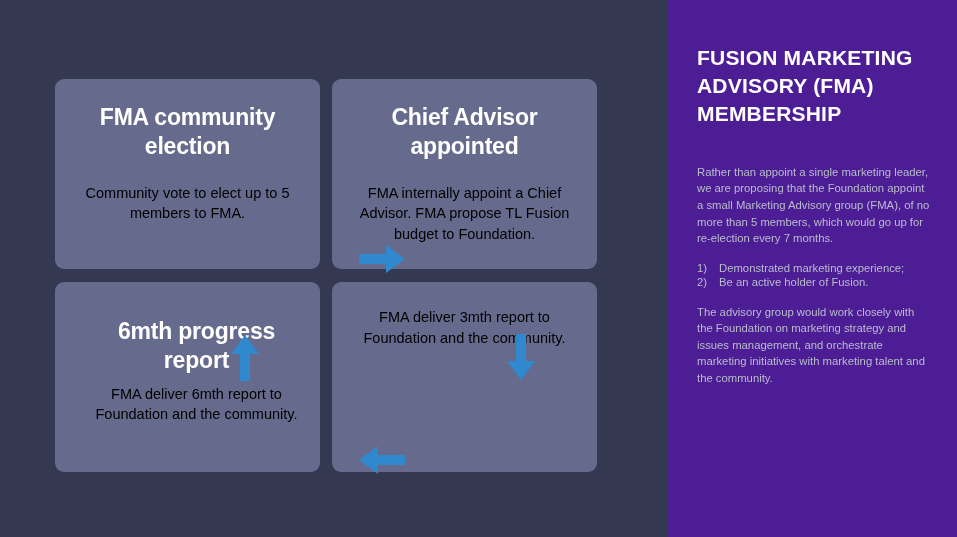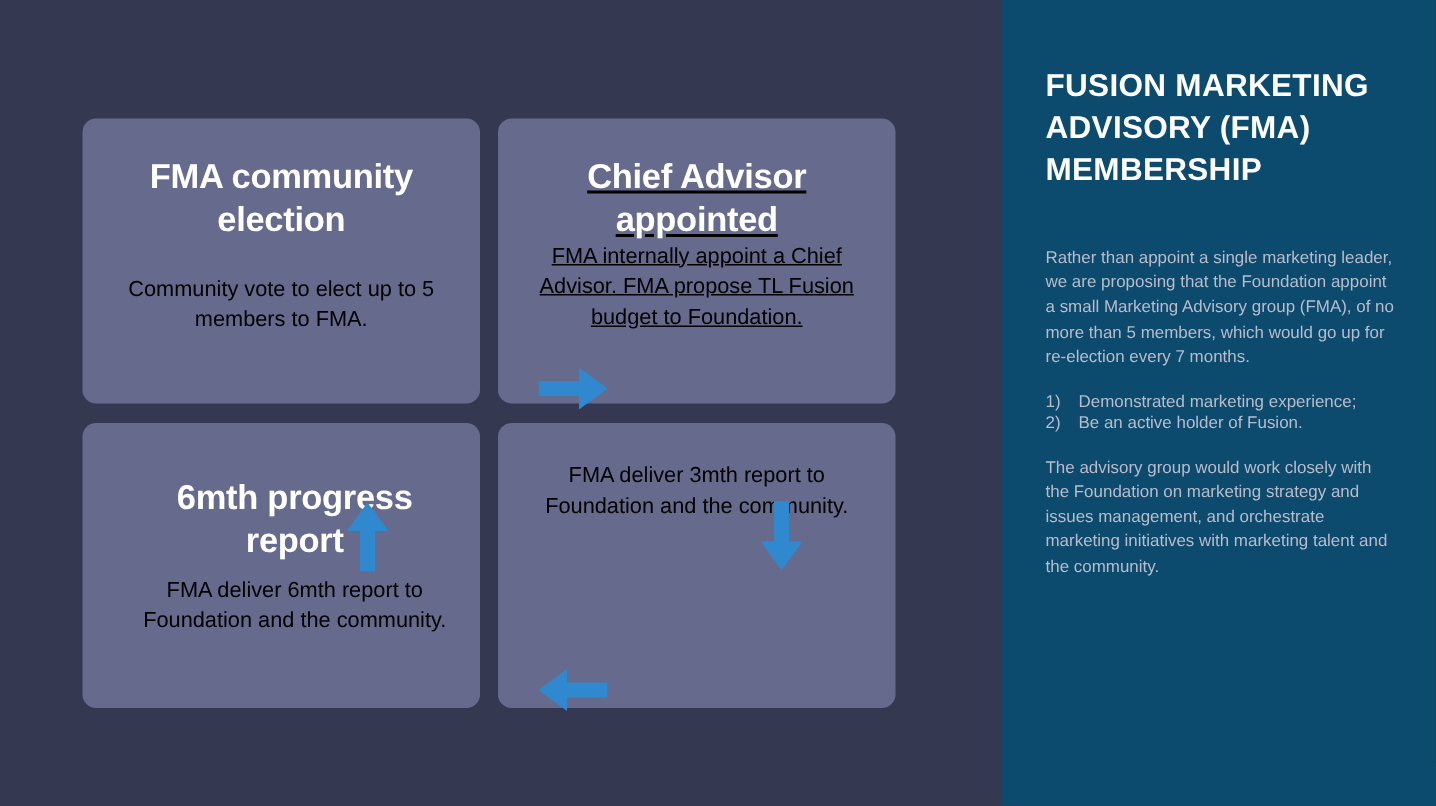--- a/index.html
+++ b/index.html
@@ -44,21 +44,21 @@
     background: #666b8d;
     border-radius: 9px;
     box-sizing: border-box;
     padding: 16px 18px 10px 18px;
     text-align: center;
     display: flex;
     flex-direction: column;
     align-items: center;
   }
   .card.c1 { left: 0px;   top: 0px; }
-  .card.c2 { left: 277px; top: 0px; text-decoration: underline; }
+  .card.c2 { left: 277px; top: 0px; }
   .card.c3 { left: 0px;   top: 203px; padding-left: 36px; }
   .card.c4 { left: 277px; top: 203px; }
 
   .card-title {
     color: #ffffff;
     font-size: 23px;
     font-weight: bold;
     line-height: 1.25;
     letter-spacing: -0.2px;
     margin: 0;
@@ -67,41 +67,41 @@
   .card-body {
     color: #000000;
     font-size: 14.5px;
     line-height: 1.42;
     margin: 0;
     width: 100%;
   }
   .card.c1 .card-title { margin-top: 8px; }
   .card.c1 .card-body  { margin-top: 22px; }
   .card.c2 .card-title { margin-top: 8px; }
-  .card.c2 .card-body  { }
+  .card.c2 .card-body  { margin-top: 22px; }
   .card.c3 .card-title { margin-top: 19px; }
   .card.c3 .card-body  { margin-top: 9px; }
   .card.c4 .card-title { margin-top: 19px; }
   .card.c4 .card-body  { margin-top: 9px; }
 
   
   .arrow { position: absolute; }
   .arrow svg { display: block; }
 
   .arrow-right { left: 304px; top: 166px; }
   .arrow-down  { left: 452px; top: 255px; }
   .arrow-left  { left: 304px; top: 367px; }
   .arrow-up    { left: 176px; top: 256px; }
 
   
   .right-panel {
     position: relative;
     width: 289px;
     height: 537px;
-    background: #0c4a6e;
+    background: #4c1d95;
     flex: 0 0 289px;
     box-sizing: border-box;
     padding: 44px 27px 0 29px;
   }
   .panel-title {
     color: #ffffff;
     font-size: 21px;
     font-weight: bold;
     line-height: 1.33;
     letter-spacing: 0.2px;

